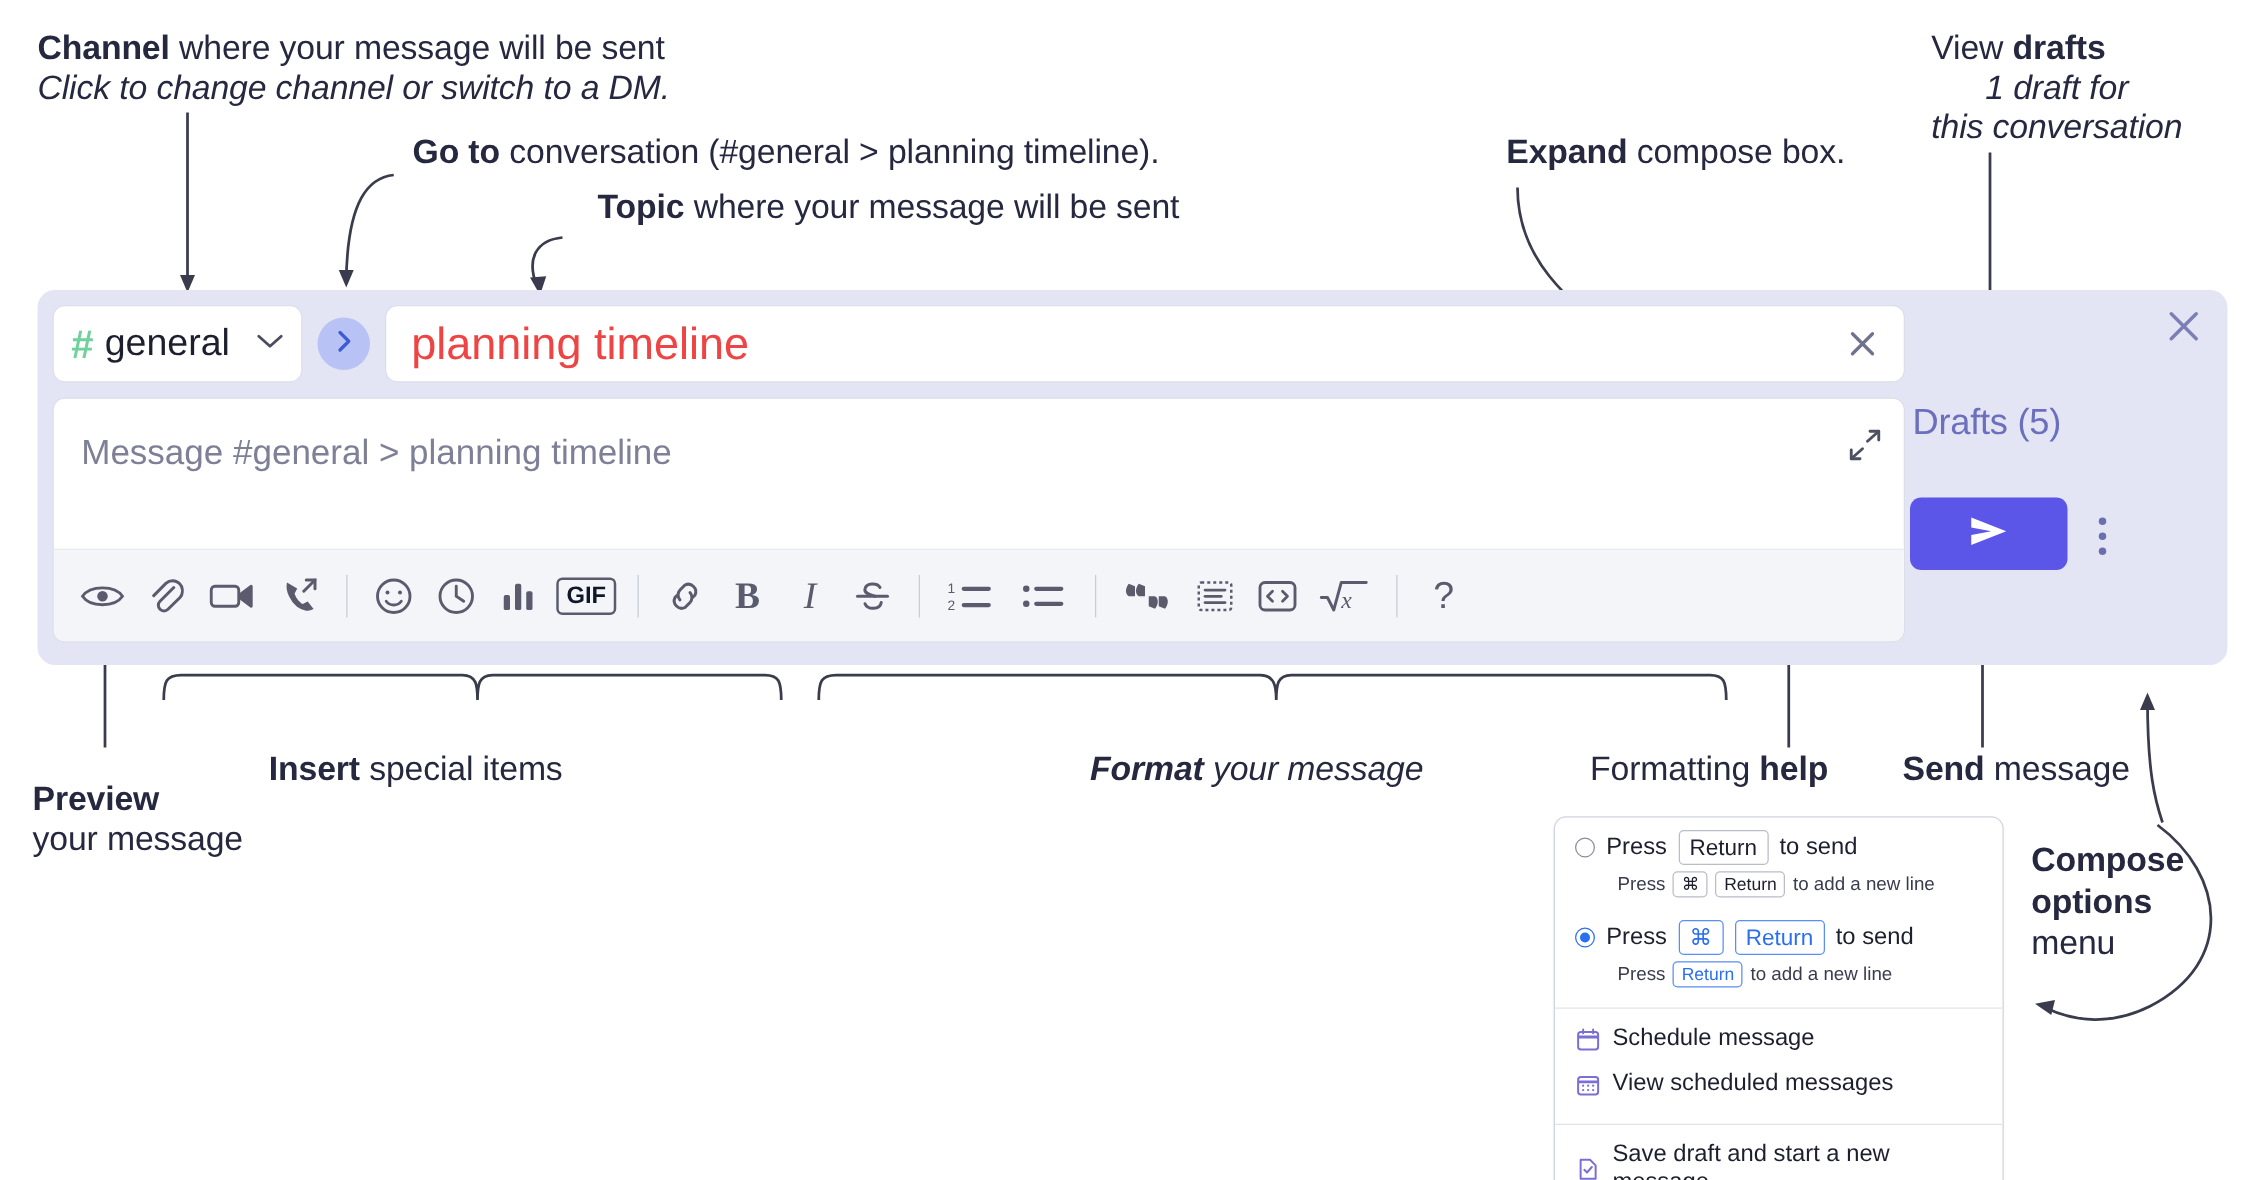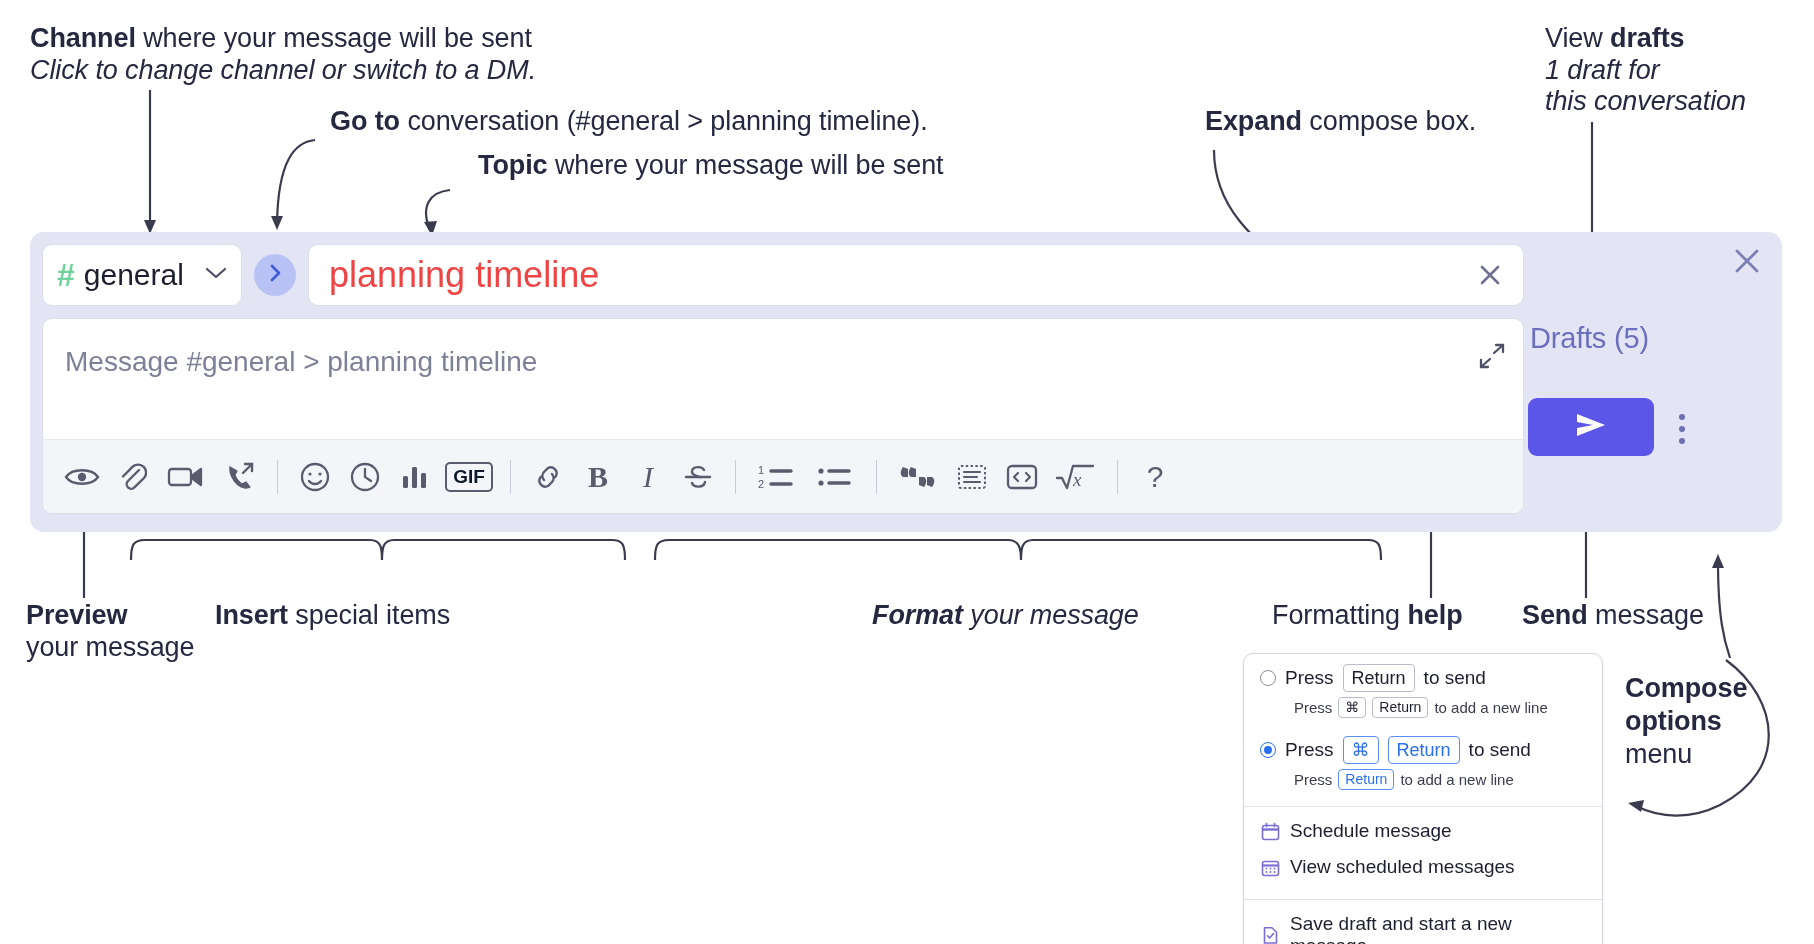--- a/index.html
+++ b/index.html
@@ -15,21 +15,21 @@
   
   .anno {
     position: absolute;
     font-size: 27px;
     line-height: 1.17;
     color: #262840;
     white-space: nowrap;
     letter-spacing: -0.1px;
   }
   .anno b { font-weight: 700; }
-  .anno .it { font-style: italic; }
+  .anno .it { font-style: italic; text-align: center; }
 
   svg.lines {
     position: absolute; left: 0; top: 0;
     width: 1814px; height: 944px;
     pointer-events: none;
   }
 
   
   #compose {
     position: absolute;
@@ -480,21 +480,21 @@
             <g fill="#6b6fb0">
               <circle cx="6" cy="5" r="3"></circle>
               <circle cx="6" cy="17" r="3"></circle>
               <circle cx="6" cy="29" r="3"></circle>
             </g>
           </svg>
       </div>
     </div>
   </div>
 
-  <div class="anno" style="left:26px; top:600px;">
+  <div class="anno" style="left:26px; top:624px;">
     <div><b>Preview</b></div>
     <div>your message</div>
   </div>
 
   <div class="anno" style="left:215px; top:600px;">
     <b>Insert</b><span> special items</span>
   </div>
 
   <div class="anno" style="left:872px; top:600px;font-style:italic;">
     <b>Format</b><span> your message</span>

